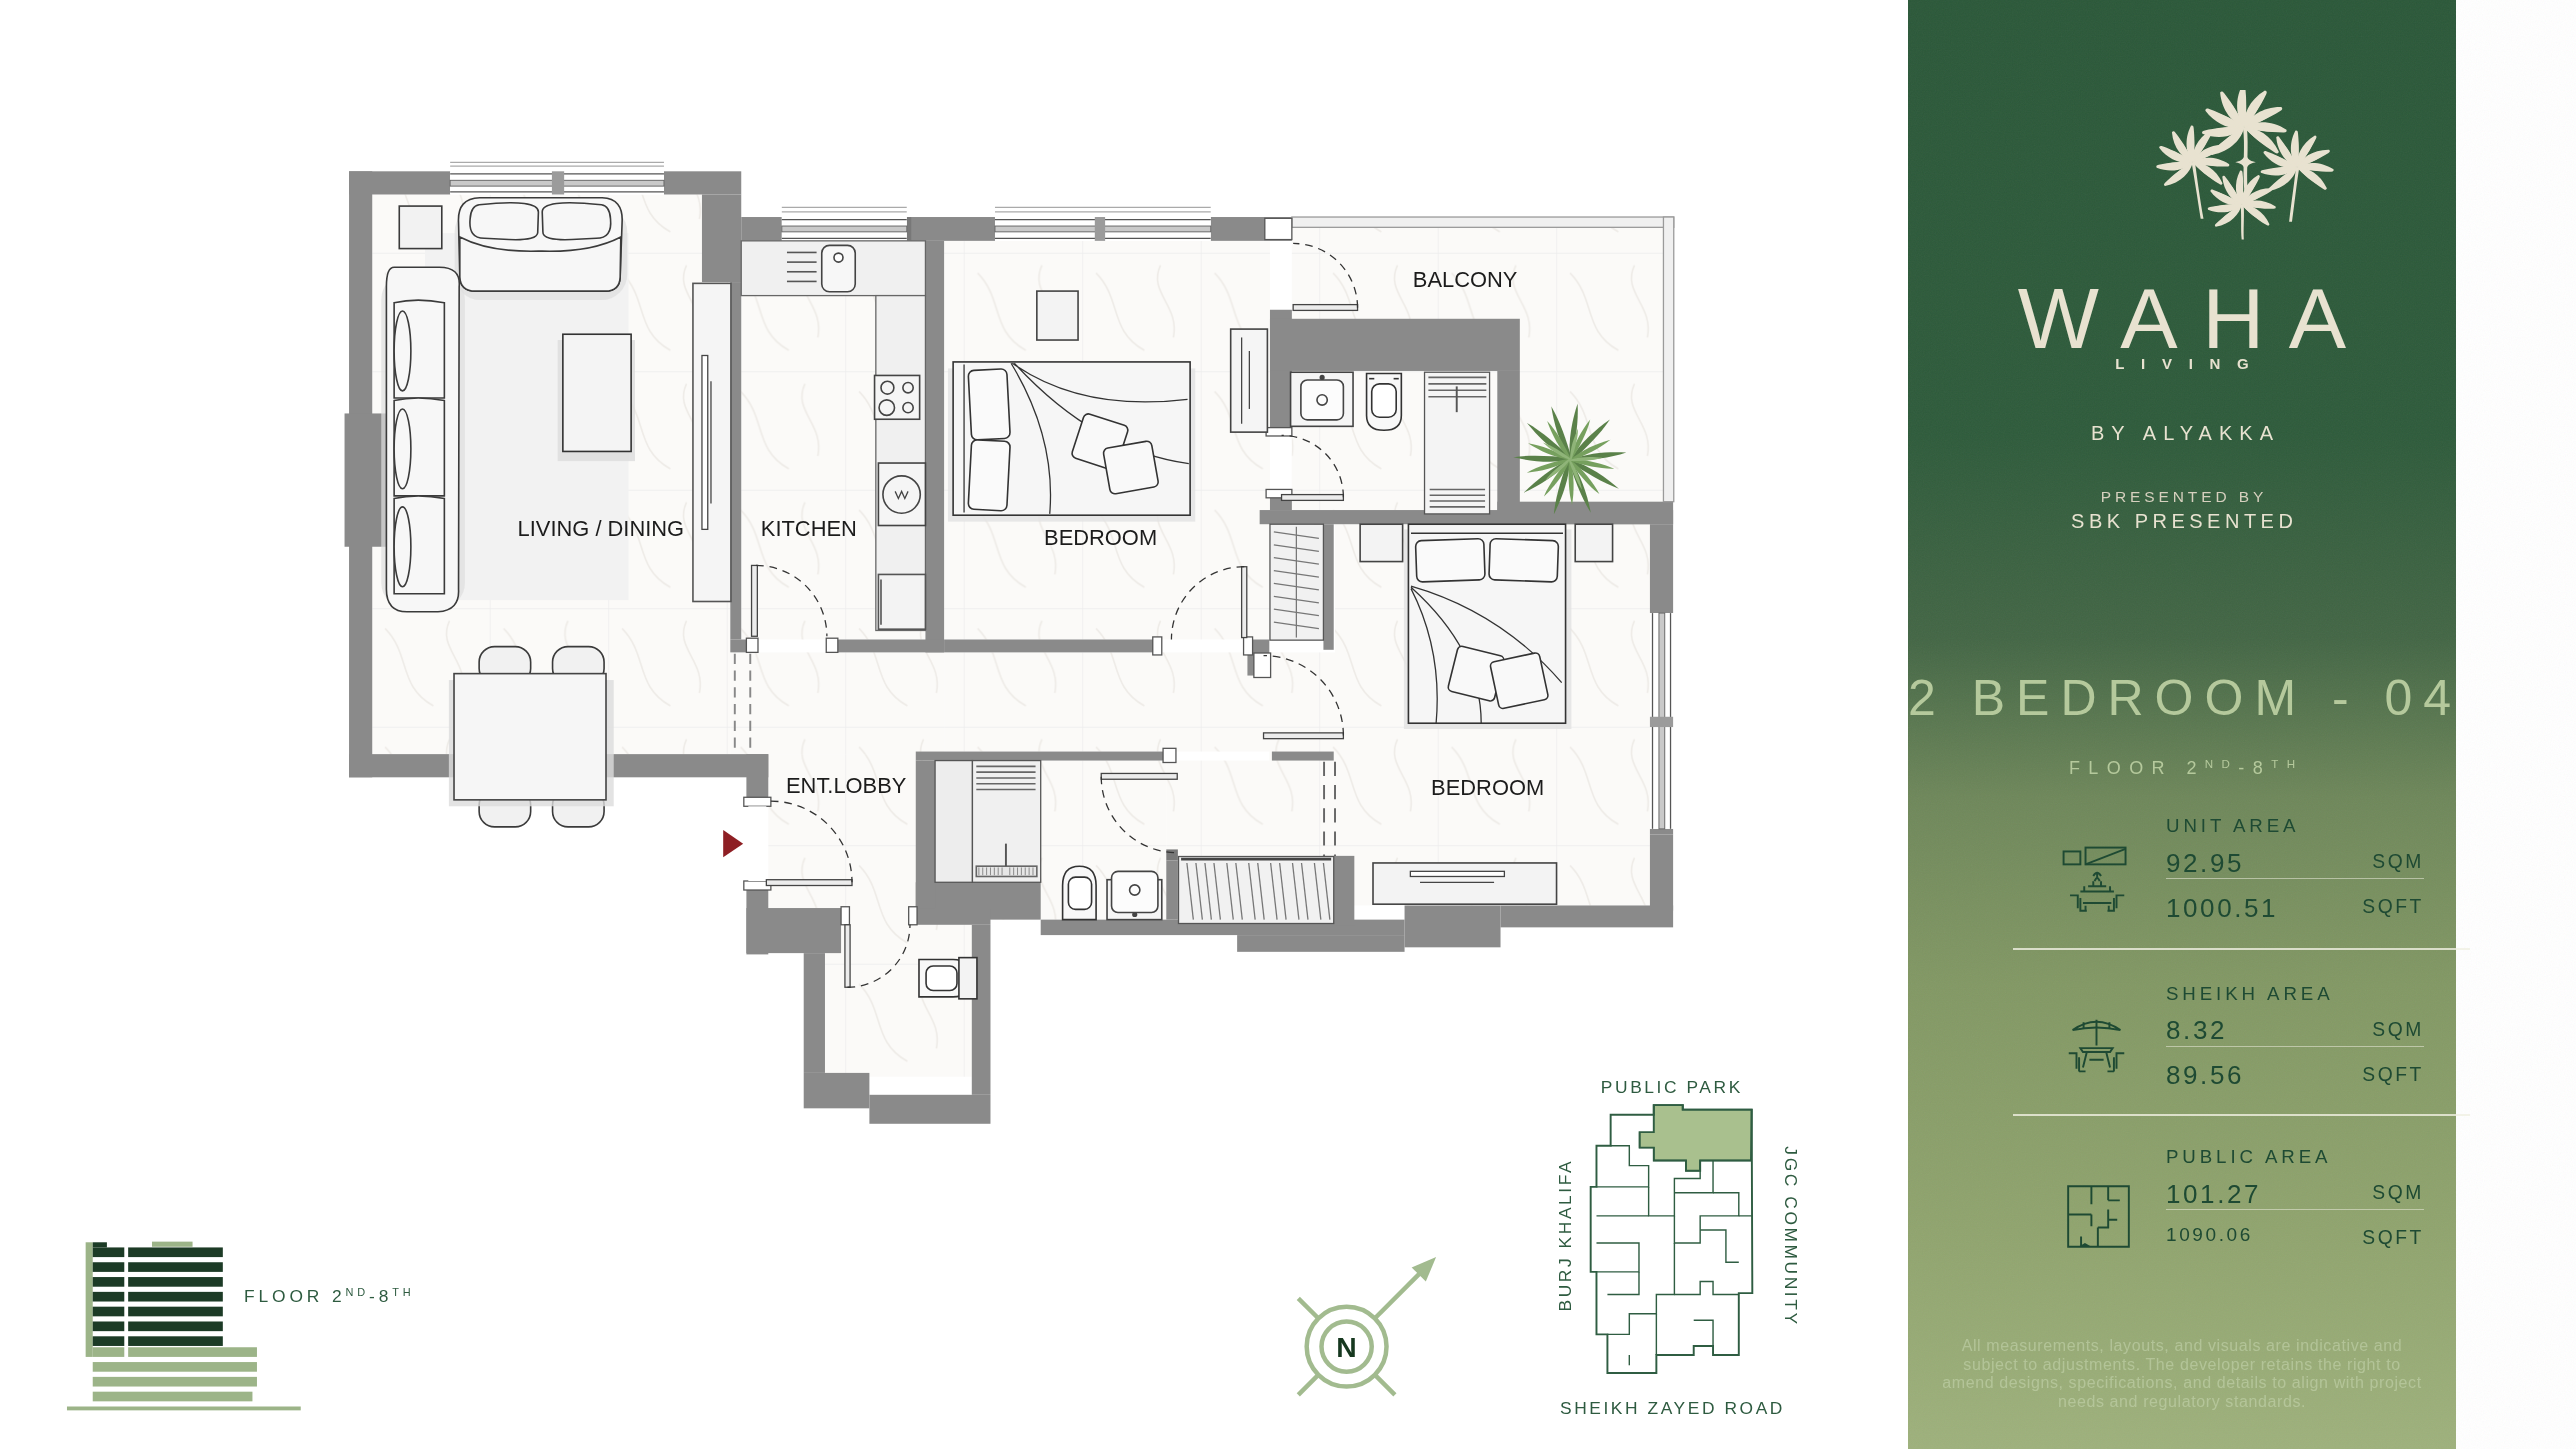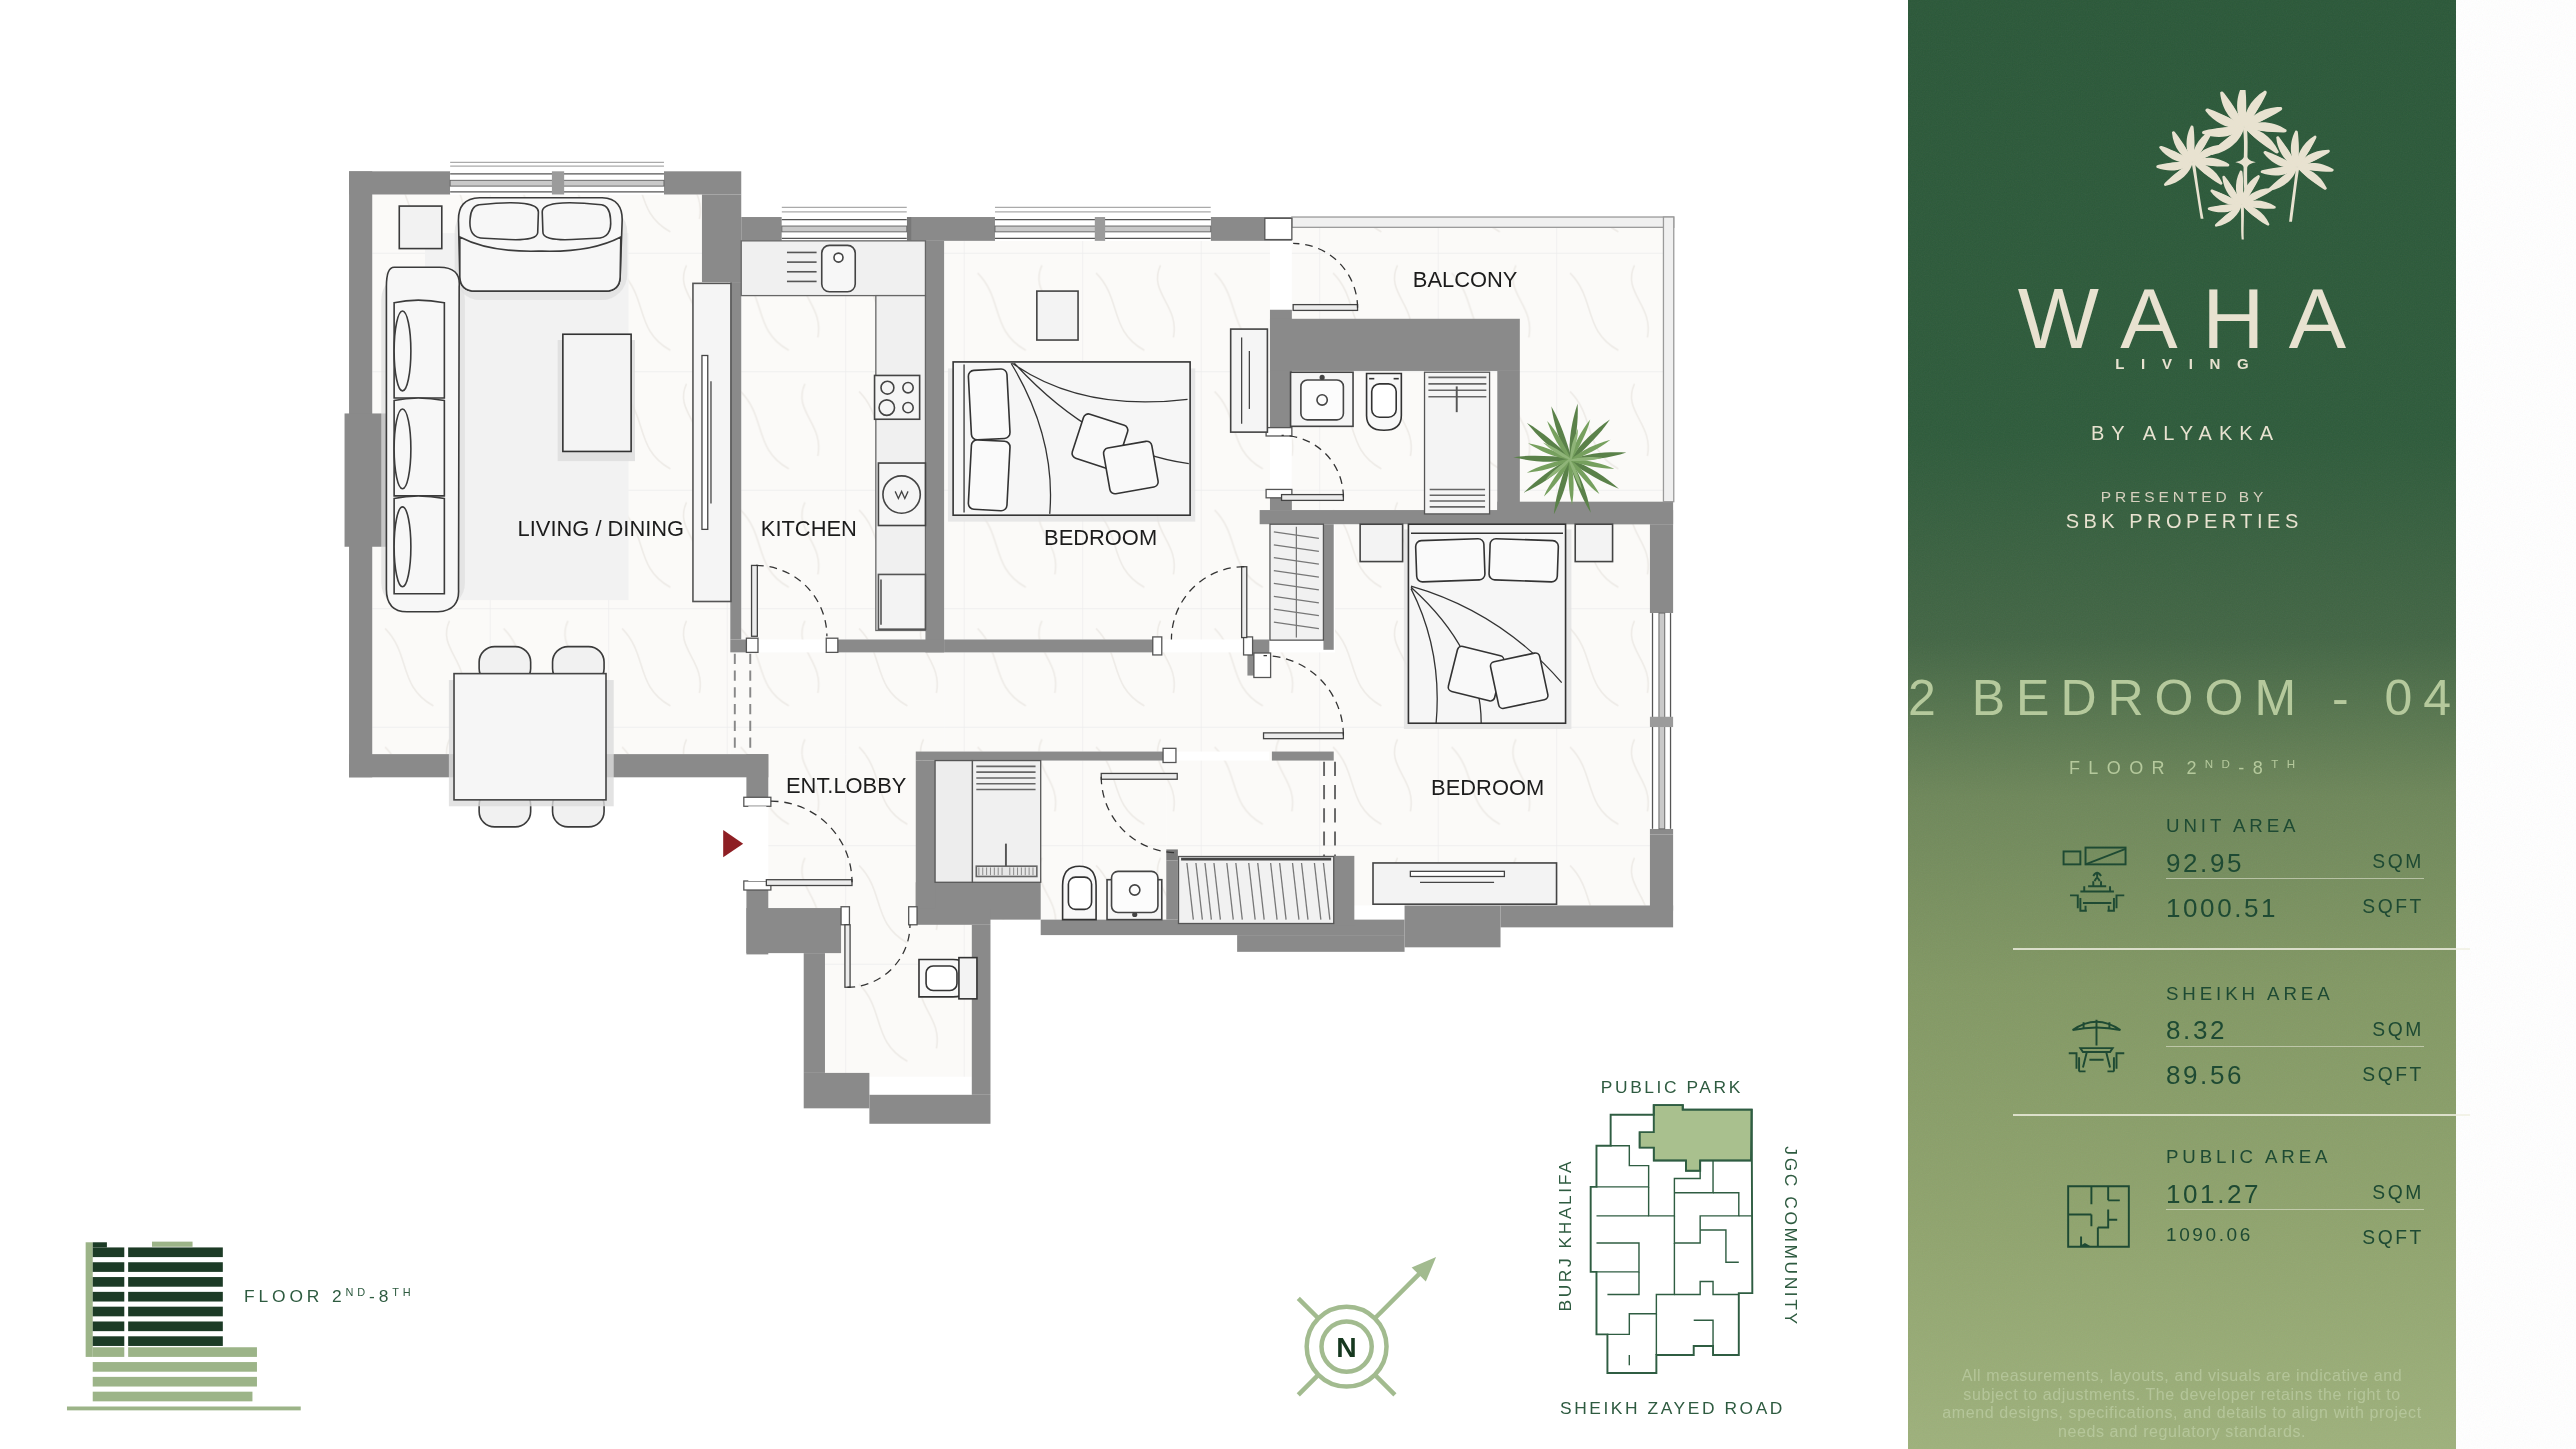--- a/index.html
+++ b/index.html
@@ -69,21 +69,21 @@
 </svg>
 
 <div class="ctr cream" style="top:269px;font-size:86px;letter-spacing:24.5px;text-indent:24.5px;font-weight:400;">WAHA</div>
 
 <div class="ctr cream" style="top:355px;font-size:15px;letter-spacing:16.7px;text-indent:16.7px;font-weight:700;">LIVING</div>
 
 <div class="ctr cream" style="top:422px;font-size:20px;letter-spacing:7px;text-indent:7px;font-weight:400;">BY ALYAKKA</div>
 
 <div class="ctr" style="top:488px;font-size:15.5px;letter-spacing:3.9px;text-indent:3.9px;color:#d6d0be;">PRESENTED BY</div>
 
-<div class="ctr cream" style="top:510px;font-size:20px;letter-spacing:4.5px;text-indent:4.5px;">SBK PROPERTIES</div>
+<div class="ctr cream" style="top:510px;font-size:20px;letter-spacing:4.5px;text-indent:4.5px;">SBK PRESENTED</div>
 
 <div class="ctr sage" style="top:645px;font-size:50px;letter-spacing:11px;font-weight:400;white-space:nowrap;">2 BEDROOM - 04</div>
 
 <div class="ctr sage" style="top:733px;font-size:18px;letter-spacing:8.4px;text-indent:8.4px;">FLOOR 2<span style="font-size:11.6px;vertical-align:5.8px;">ND</span>-8<span style="font-size:11.6px;vertical-align:5.8px;">TH</span></div>
 
 <div class="row dgreen" style="left:258px;top:815px;font-size:18.7px;letter-spacing:3.9px;">UNIT AREA</div>
 <div class="row dgreen" style="left:258px;top:848px;font-size:26px;font-weight:400;letter-spacing:2.6px;">92.95</div>
 <div class="row dgreen" style="left:258px;top:851px;width:258px;text-align:right;font-size:19.3px;letter-spacing:2.6px;">SQM</div>
 <div class="row" style="left:258px;top:878px;width:258px;height:1.3px;background:rgba(235,235,220,.55);"></div>
 <div class="row dgreen" style="left:258px;top:893px;font-size:26px;font-weight:400;letter-spacing:2.6px;">1000.51</div>
@@ -121,21 +121,21 @@
 <path d="M30 56 L80 56 L76 62 L34 62 Z M40 62 L34 86 M70 62 L76 86 M44 74 L66 74"></path>
 <path d="M12 64 L24 64 L24 88 M98 64 L86 64 L86 88 M28 70 L28 92 M82 70 L82 92 M28 92 L38 92 M82 92 L72 92"></path>
 </svg>
 
 <svg class="row" style="left:155px;top:1181px" width="71" height="71" viewBox="0 0 110 110" fill="none" stroke="#1e4a33" stroke-width="3">
 <path d="M8 8 L102 8 L102 102 L8 102 Z"></path>
 <path d="M8 52 L44 52 M44 8 L44 36 M44 52 L44 70 M70 8 L70 30 M70 30 L88 30 M70 44 L70 72 L54 72 M70 60 L84 60 M54 72 L54 102 M28 102 L28 86"></path>
 <path d="M34 96 L44 102 L24 102 Z" fill="#1e4a33" stroke="none"></path>
 </svg>
 
-<div class="ctr" style="top:1337px;font-size:16px;line-height:18.7px;color:rgba(215,228,195,.42);letter-spacing:0.6px;margin-top:30px;">All measurements, layouts, and visuals are indicative and<br>subject to adjustments. The developer retains the right to<br>amend designs, specifications, and details to align with project<br>needs and regulatory standards.</div>
+<div class="ctr" style="top:1337px;font-size:16px;line-height:18.7px;color:rgba(215,228,195,.42);letter-spacing:0.6px;">All measurements, layouts, and visuals are indicative and<br>subject to adjustments. The developer retains the right to<br>amend designs, specifications, and details to align with project<br>needs and regulatory standards.</div>
 </div>
 <svg id="plan" style="position:absolute;left:0;top:0" width="2576" height="1449" viewBox="0 0 4000 2250">
 <defs>
 <pattern id="tile" width="184" height="184" patternUnits="userSpaceOnUse" x="26" y="26">
   <rect width="184" height="184" fill="#fbfaf8"></rect>
   <path d="M184 0V184H0" stroke="#ececec" stroke-width="2" fill="none"></path>
   <path d="M20 30 C60 70,40 120,95 150 M120 18 C100 60,150 80,140 130" stroke="#dedad3" stroke-width="2.5" fill="none" opacity="0.45"></path>
 </pattern>
 </defs>
 

